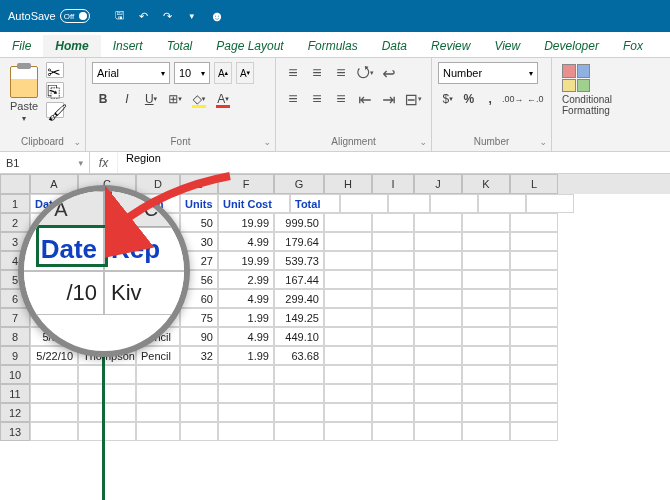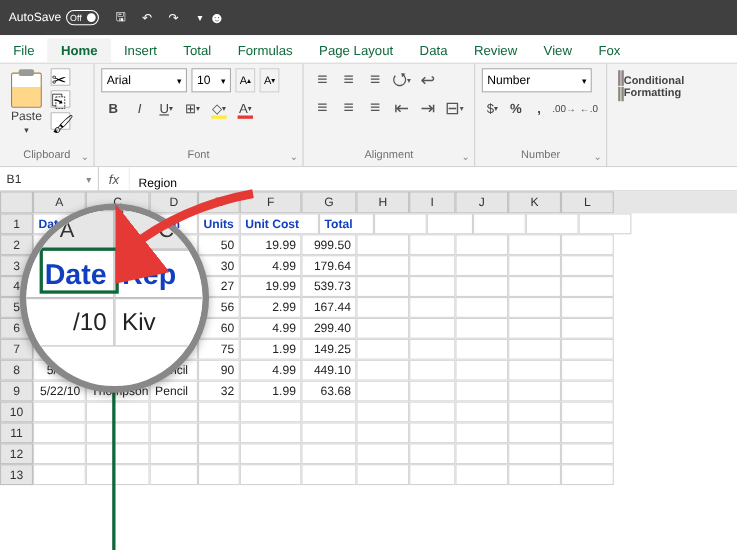--- a/index.html
+++ b/index.html
@@ -1,25 +1,25 @@
 <!DOCTYPE html>
 <html><head>
 <meta charset="utf-8">
 <style>
 * { box-sizing: border-box; margin: 0; padding: 0; font-family: 'Segoe UI', Tahoma, sans-serif; }
 body { width: 670px; height: 500px; overflow: hidden; background: #fff; position: relative; }
-.titlebar { height: 28px; background: #404040; color: #fff; display: flex; align-items: center; padding: 16px 8px; font-size: 11px; }
+.titlebar { height: 28px; background: #0369a1; color: #fff; display: flex; align-items: center; padding: 16px 8px; font-size: 11px; gap: 10px; }
 .autosave { display: flex; align-items: center; gap: 4px; }
 .toggle { width: 30px; height: 14px; border: 1px solid #fff; border-radius: 8px; display: flex; align-items: center; padding: 0 2px; position: relative; }
 .toggle-knob { width: 8px; height: 8px; background: #fff; border-radius: 50%; }
 .qat { display: flex; gap: 8px; margin-left: 12px; align-items: center; }
 .qat-icon { width: 16px; height: 16px; display: flex; align-items: center; justify-content: center; color: #fff; }
 .title-center { flex: 1; text-align: center; font-size: 11px; }
 .tabs { height: 26px; background: #fff; display: flex; align-items: flex-end; border-bottom: 1px solid #d0d0d0; font-size: 12px; }
-.tab { padding: 4px 12px; color: #0e6839; cursor: pointer; }
+.tab { padding: 4px 12px; color: #0e6839; cursor: pointer; font-style: italic; }
 .tab.active { background: #f3f3f3; font-weight: bold; }
 .ribbon { height: 94px; background: #f3f3f3; display: flex; border-bottom: 1px solid #d0d0d0; }
 .ribbon-group { border-right: 1px solid #d0d0d0; padding: 4px 6px; display: flex; flex-direction: column; justify-content: space-between; position: relative; }
 .group-label { font-size: 10px; color: #707070; text-align: center; padding-top: 2px; }
 .group-label::after { content: "⌄"; position: absolute; right: 4px; bottom: 4px; font-size: 9px; color: #888; }
 .clipboard-inner { display: flex; gap: 4px; align-items: flex-start; }
 .paste-btn { display: flex; flex-direction: column; align-items: center; gap: 2px; font-size: 11px; color: #444; padding: 4px; }
 .paste-icon { width: 28px; height: 32px; background: linear-gradient(#fff 40%, #ffd789 40%); border: 1px solid #b08030; border-radius: 2px; position: relative; }
 .paste-icon::before { content: ""; position: absolute; top: -4px; left: 6px; width: 14px; height: 6px; background: #999; border-radius: 2px; }
 .mini-icons { display: flex; flex-direction: column; gap: 4px; }
@@ -31,29 +31,29 @@
 .font-size { width: 36px; }
 .font-inc { width: 18px; height: 22px; border: 1px solid #d0d0d0; display: flex; align-items: center; justify-content: center; font-size: 10px; }
 .font-row2 { display: flex; gap: 2px; }
 .fmt-btn { width: 22px; height: 22px; border: 1px solid transparent; display: flex; align-items: center; justify-content: center; font-size: 12px; color: #444; }
 .align-inner { display: flex; flex-direction: column; gap: 4px; }
 .align-row { display: flex; gap: 2px; }
 .align-btn { width: 22px; height: 22px; display: flex; align-items: center; justify-content: center; color: #555; }
 .num-inner { display: flex; flex-direction: column; gap: 4px; }
 .num-select { width: 100px; height: 22px; border: 1px solid #ababab; background: #fff; font-size: 11px; display: flex; align-items: center; justify-content: space-between; padding: 0 4px;}
 .num-row { display: flex; gap: 2px; }
-.cond-fmt { display: flex; align-items: center; font-size: 10px; color: #444; padding: 2px 4px; font-weight: bold; }
+.cond-fmt { display: flex; flex-direction: column; font-size: 10px; color: #444; padding: 2px 4px; }
 .cond-icon { width: 28px; height: 28px; display: grid; grid-template-columns: 1fr 1fr; grid-template-rows: 1fr 1fr; gap: 1px; margin-bottom: 2px;}
 .cond-cell { border: 1px solid #888; }
 .cond-cell.r { background: #e89090; } .cond-cell.b { background: #8fb0e0; } .cond-cell.y { background: #f0e090; } .cond-cell.g { background: #a0d090; }
 .namebox-row { height: 22px; display: flex; align-items: stretch; border-bottom: 1px solid #d0d0d0; background: #fff; }
 .namebox { width: 90px; border-right: 1px solid #d0d0d0; display: flex; align-items: center; padding: 0 6px; font-size: 11px; color: #333; }
 .namebox-caret { color: #888; font-size: 9px; margin-left: auto; }
 .fx-icon { width: 28px; display: flex; align-items: center; justify-content: center; font-style: italic; font-size: 12px; color: #555; border-right: 1px solid #eee; }
-.formula-bar { flex: 1; display: flex; align-items: flex-end; padding: 0 8px; font-size: 11px; }
+.formula-bar { flex: 1; display: flex; align-items: flex-start; padding: 0 8px; font-size: 11px; }
 .sheet { position: relative; }
 .col-headers { display: flex; height: 20px; background: #e6e6e6; }
 .row-hdr, .col-hdr { border: 1px solid #c0c0c0; display: flex; align-items: center; justify-content: center; font-size: 11px; color: #333; background: #e6e6e6; }
 .corner { width: 30px; height: 20px; border: 1px solid #c0c0c0; background: #e6e6e6; }
 .grid-body { display: flex; }
 .row-hdrs { display: flex; flex-direction: column; }
 .row-hdr { width: 30px; height: 19px; }
 .cells { position: relative; }
 .cell-row { display: flex; }
 .cell { height: 19px; border: 1px solid #d4d4d4; font-size: 11px; display: flex; align-items: center; padding: 0 4px; background: #fff; color: #222; }
@@ -88,25 +88,26 @@
     <span class="qat-icon" style="font-size:9px">▾</span>
   </div>
   <span style="font-size:14px">☻</span>
 </div>
 
 <div class="tabs">
     <div class="tab">File</div>
     <div class="tab active">Home</div>
     <div class="tab">Insert</div>
     <div class="tab">Total</div>
+    <div class="tab">Page Layout</div>
     <div class="tab">Formulas</div>
-    <div class="tab">Page Layout</div>
     <div class="tab">Data</div>
     <div class="tab">Review</div>
     <div class="tab">View</div>
+    <div class="tab">Developer</div>
     <div class="tab">Fox</div>
   </div>
 
 <div class="ribbon">
   <div class="ribbon-group" style="width:86px">
     <div class="clipboard-inner">
       <div class="paste-btn">
         <div class="paste-icon"></div>
         <span>Paste</span>
         <span style="font-size:8px">▾</span>

